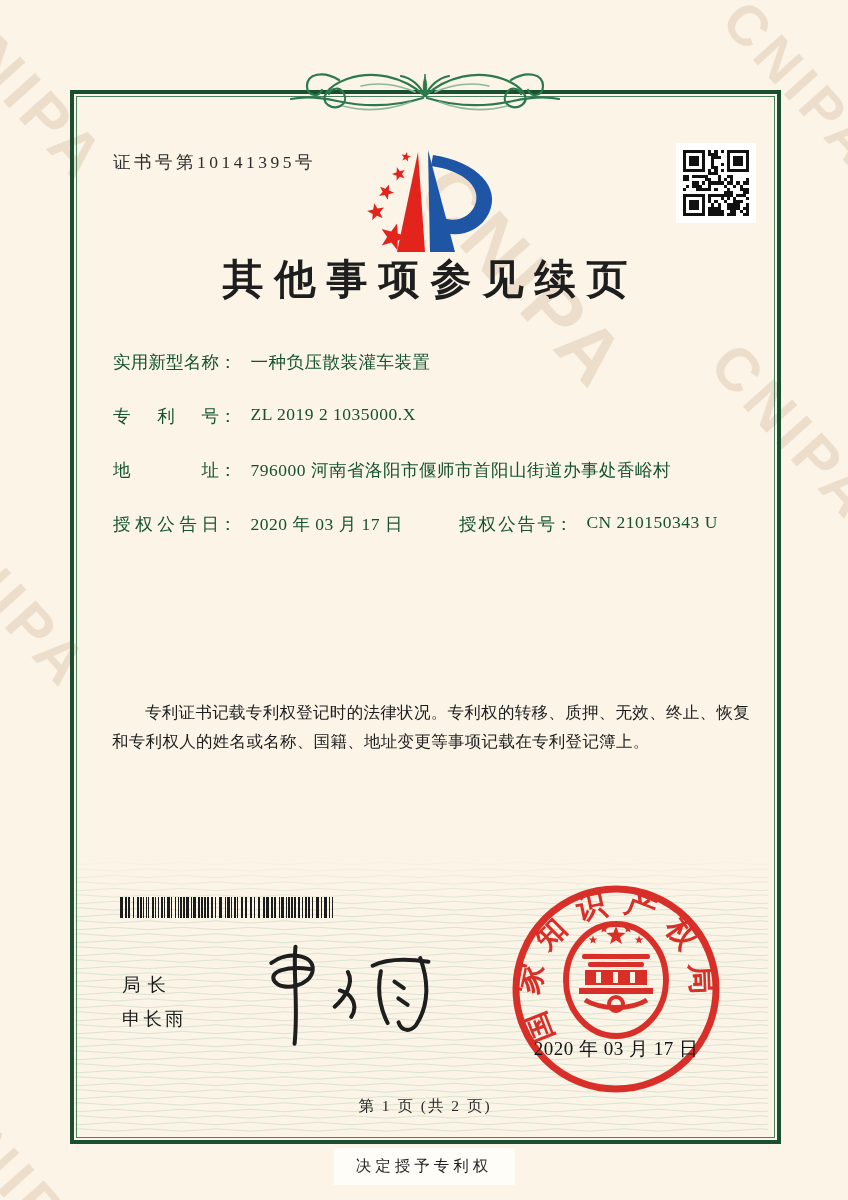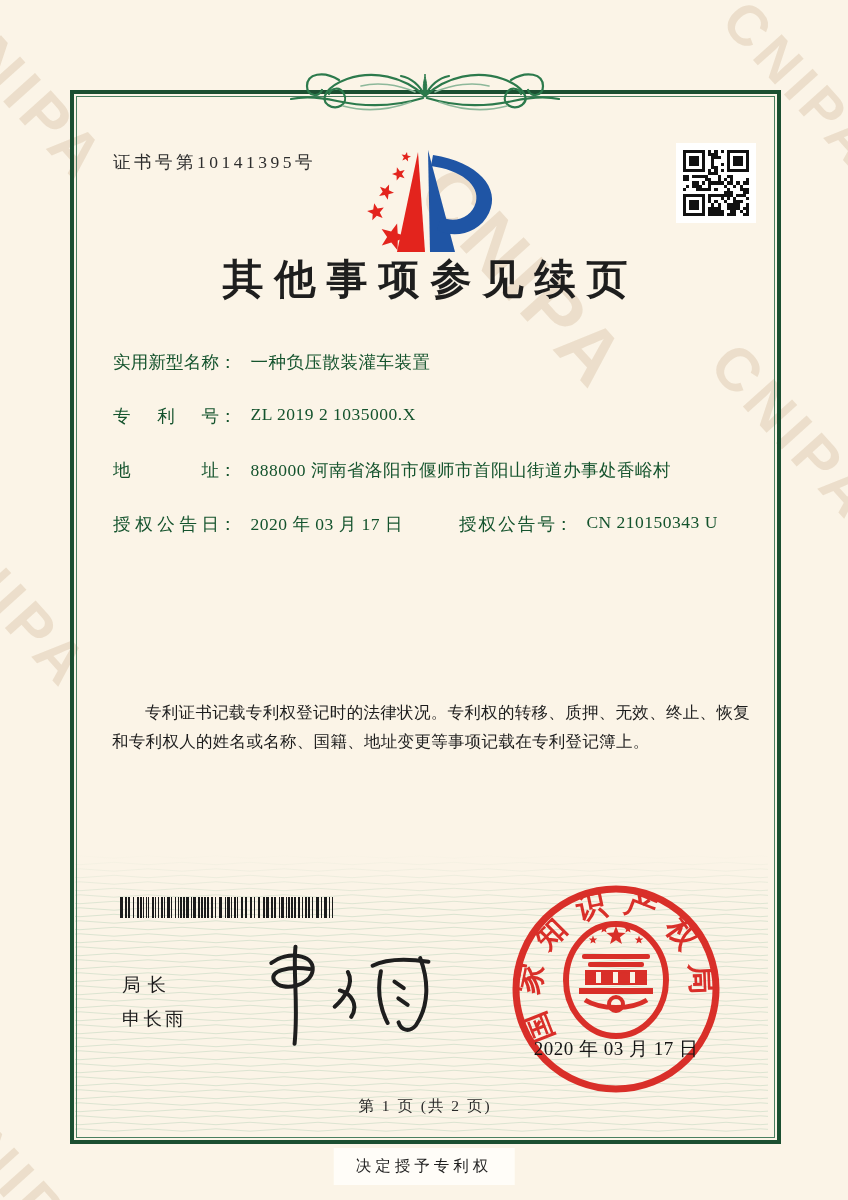--- a/index.html
+++ b/index.html
@@ -414,21 +414,21 @@
 <div class="title">其他事项参见续页</div>
 
 <div class="fields">
   <div class="frow">
     <span class="flabel">实用新型名称</span><span class="fcolon">：</span><span class="fvalue">一种负压散装灌车装置</span>
   </div>
   <div class="frow">
     <span class="flabel">专利号</span><span class="fcolon">：</span><span class="fvalue">ZL 2019 2 1035000.X</span>
   </div>
   <div class="frow">
-    <span class="flabel">地址</span><span class="fcolon">：</span><span class="fvalue">888000 河南省洛阳市偃师市首阳山街道办事处香峪村</span>
+    <span class="flabel">地址</span><span class="fcolon">：</span><span class="fvalue">796000 河南省洛阳市偃师市首阳山街道办事处香峪村</span>
   </div>
   <div class="frow">
     <span class="flabel">授权公告日</span><span class="fcolon">：</span><span class="fvalue">2020 年 03 月 17 日</span><span class="fcol2"><span class="flabel2">授权公告号</span><span class="fcolon">：</span><span class="fvalue">CN 210150343 U</span></span>
   </div>
 </div>
 
 <div class="bodytext">
   <p>专利证书记载专利权登记时的法律状况。专利权的转移、质押、无效、终止、恢复和专利权人的姓名或名称、国籍、地址变更等事项记载在专利登记簿上。</p>
 </div>
 

